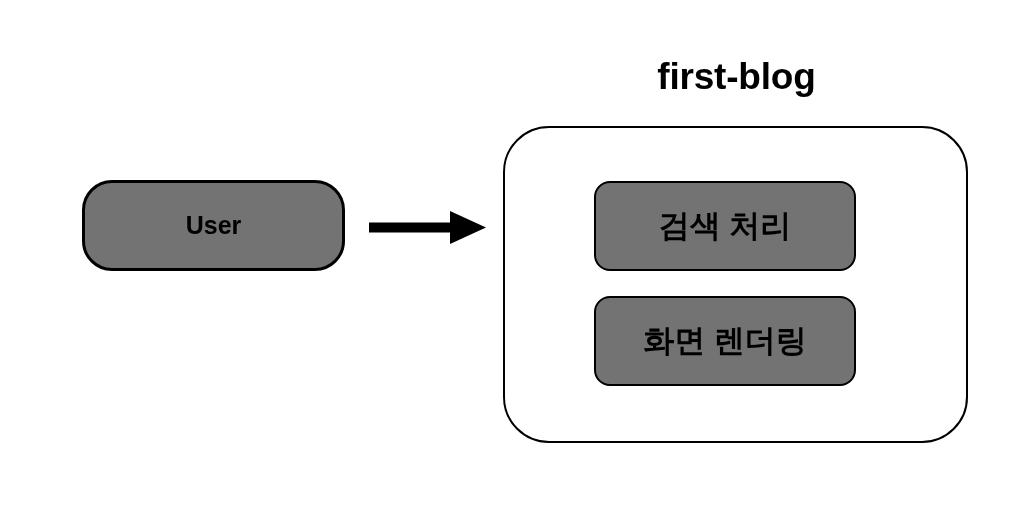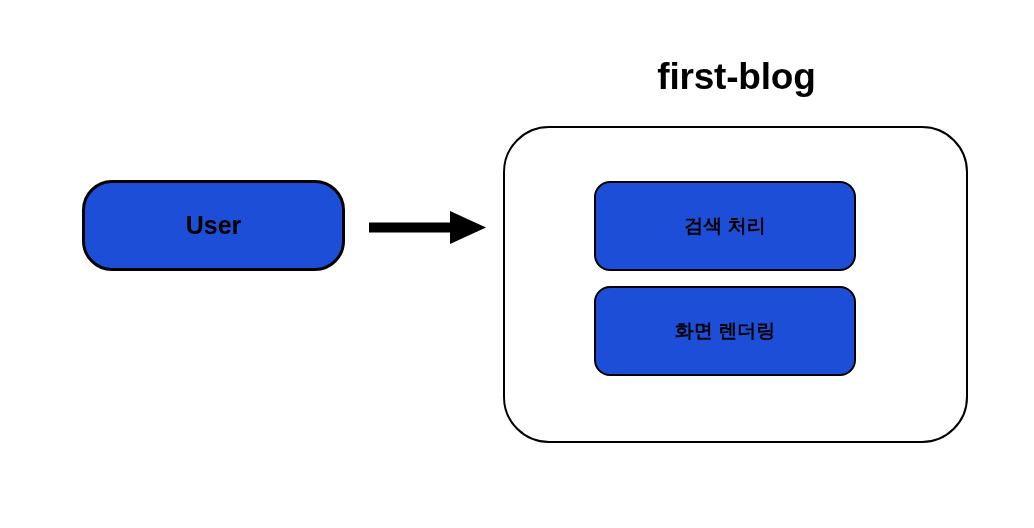--- a/index.html
+++ b/index.html
@@ -49,21 +49,21 @@
     box-sizing: border-box;
     border: 2px solid #000000;
     border-radius: 46px;
     background: #ffffff;
   }
 
   
   .node {
     position: absolute;
     box-sizing: border-box;
-    background: #1d4ed8;
+    background: #737373;
     color: #000000;
     display: flex;
     align-items: center;
     justify-content: center;
     text-align: center;
   }
 
   .node-user {
     left: 62px;
     top: 180px;
@@ -74,26 +74,26 @@
     font-size: 25px;
     font-weight: bold;
   }
 
   .node-inner {
     left: 574px;
     width: 262px;
     height: 90px;
     border: 2.5px solid #000000;
     border-radius: 16px;
-    font-size: 19px;
+    font-size: 31px;
     font-weight: 600;
   }
 
   .node-search { top: 181px; }
-  .node-render { top: 286px; }
+  .node-render { top: 296px; }
 
   
   .edge-arrow {
     position: absolute;
     left: 340px;
     top: 200px;
     width: 135px;
     height: 55px;
   }
 </style>

